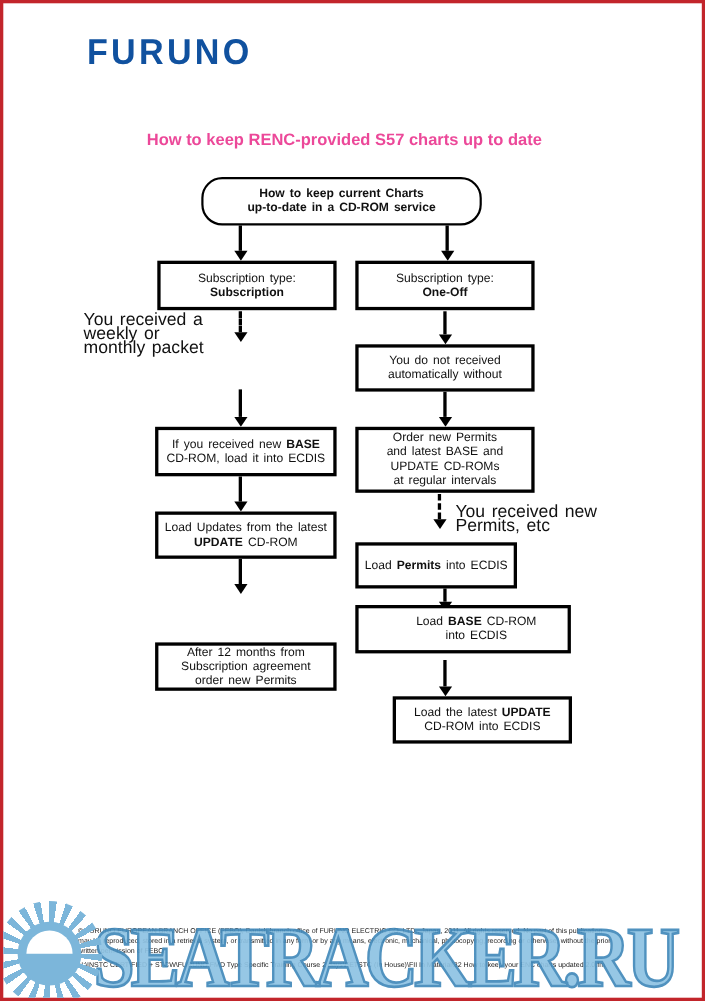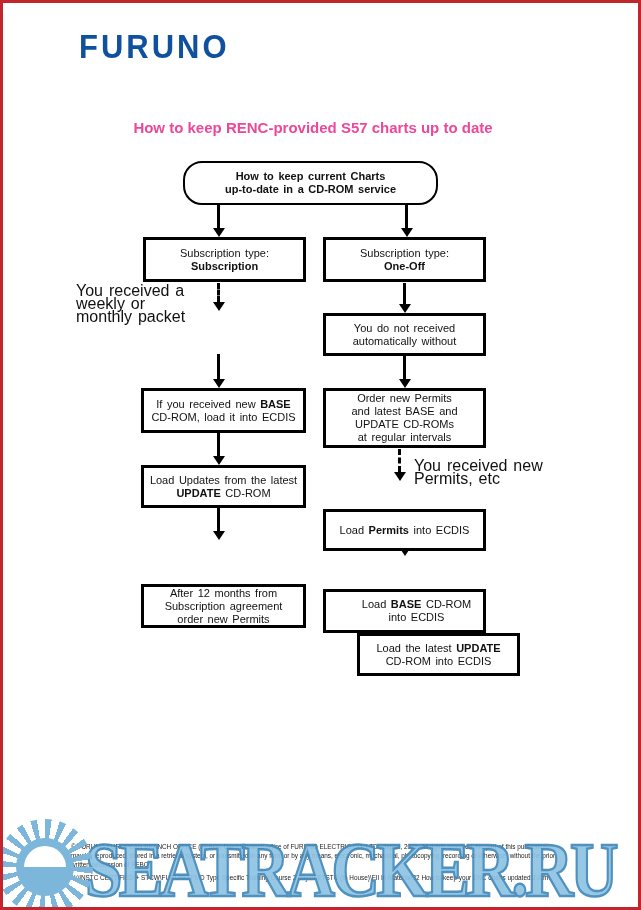--- a/index.html
+++ b/index.html
@@ -146,27 +146,27 @@
       <span>and latest BASE and</span><br>
       <span>UPDATE CD-ROMs</span><br>
       <span>at regular intervals</span>
     </div>
   </div>
 
   <div class="note" style="left:411px; top:456px; width:170px;">
     <span>You received new Permits, etc</span>
   </div>
 
-  <div class="box" style="left:320px; top:506px; width:163px; height:42px;">
+  <div class="box" style="left:320px; top:490px; width:147px; height:42px;">
     <div>
       <span>Load </span><span class="b">Permits</span><span> into ECDIS</span>
     </div>
   </div>
 
-  <div class="box" style="left:320px; top:586px; width:163px; height:44px;padding-left:26px;">
+  <div class="box" style="left:320px; top:547px; width:196px; height:44px;padding-left:26px;">
     <div>
       <span>Load </span><span class="b">BASE</span><span> CD-ROM</span><br>
       <span>into ECDIS</span>
     </div>
   </div>
 
   <div class="box" style="left:320px; top:630px; width:163px; height:43px;margin-left:34px;">
     <div>
       <span>Load the latest </span><span class="b">UPDATE</span><br>
       <span>CD-ROM into ECDIS</span>

